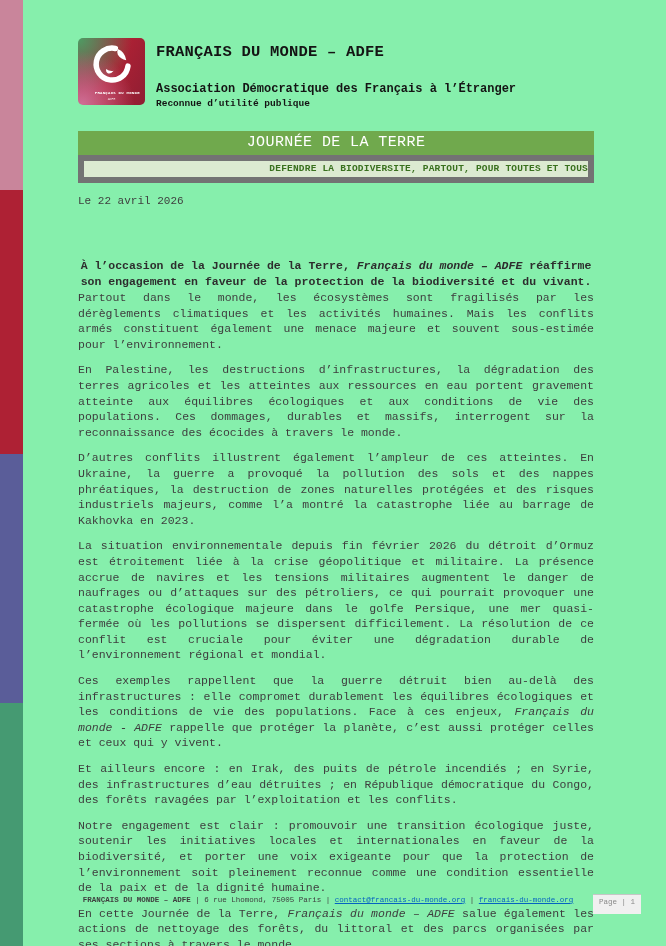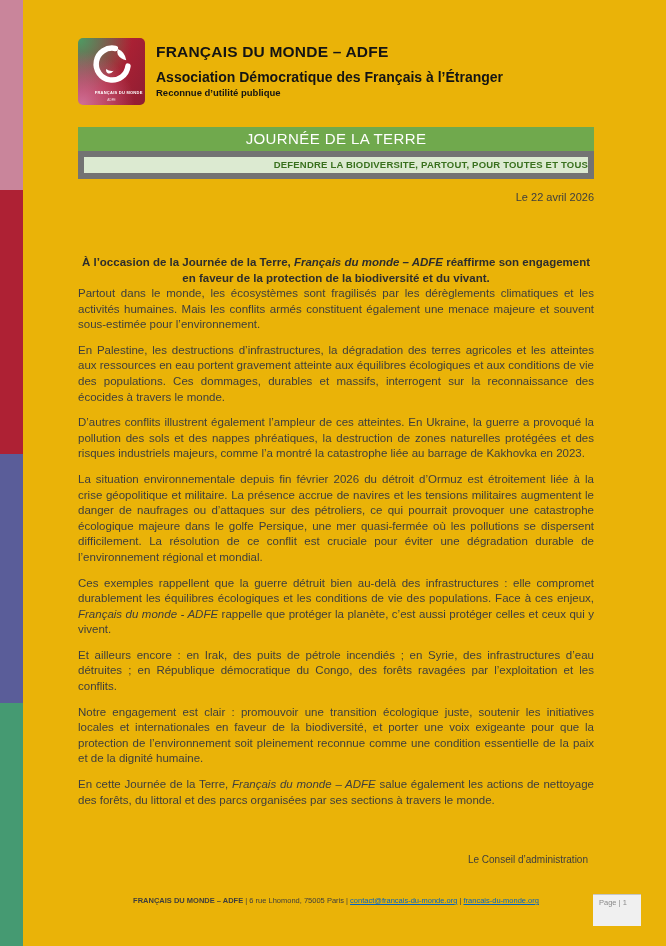--- a/index.html
+++ b/index.html
@@ -1,18 +1,18 @@
 <!DOCTYPE html>
 <html lang="fr" style="--stripe_pink: #c9859b; --stripe_red: #ae2134; --stripe_purple: #5a5d99; --stripe_green: #459a72; --banner_green: #70a94d; --banner_light: #dcead1; --banner_text_dark: #39701e; --link_blue: #0563c1; --text: #3e3e3e;"><head>
 <meta charset="utf-8">
 <style>
   html,body{margin:0;padding:0;background:#ffffff;}
   .page{
-    position:relative;width:666px;height:946px;background:#eab308;overflow:hidden;
-    font-family:Liberation Sans, sans-serif;color:var(--text,#3e3e3e);
+    position:relative;width:666px;height:946px;background:#86efac;overflow:hidden;
+    font-family:Liberation Mono, monospace;color:var(--text,#3e3e3e);
   }
   
   .stripe{position:absolute;left:0;top:0;width:23px;height:946px;display:flex;flex-direction:column;}
   .stripe-seg{width:100%;}
   .seg-pink{height:190px;background:var(--stripe_pink);}
   .seg-red{height:264px;background:var(--stripe_red);}
   .seg-purple{height:249px;background:var(--stripe_purple);}
   .seg-green{height:243px;background:var(--stripe_green);}
   
   .content{position:absolute;left:78px;top:0;width:516px;}
@@ -26,39 +26,39 @@
       linear-gradient(115deg,#8f3644 0%,#ae2134 50%,#8e1e33 100%);
   }
   .logo svg{position:absolute;top:5px;left:50%;transform:translateX(-50%);width:42px;height:42px;}
   .logo-caption{position:absolute;bottom:8px;left:0;width:100%;text-align:center;color:#fff;
     font-size:8px;font-weight:700;letter-spacing:.5px;white-space:nowrap;
     transform:scale(.5);transform-origin:50% 50%;}
   .logo-caption-sub{position:absolute;bottom:2px;left:0;width:100%;text-align:center;color:#ffffffcc;
     font-size:7px;transform:scale(.45);transform-origin:50% 50%;}
   .header-text{margin-left:11px;padding-top:5px;color:#141414;}
   .org-name{font-size:15.5px;font-weight:700;letter-spacing:.2px;}
-  .org-sub{font-size:14px;font-weight:700;margin-top:8px;}
+  .org-sub{font-size:12px;font-weight:700;margin-top:21px;}
   .org-status{font-size:9.5px;font-weight:700;margin-top:2px;}
   
   .banner-main{margin-top:22px;background:var(--banner_green);color:#fff;text-align:center;
     font-size:15px;height:24px;line-height:24px;letter-spacing:.4px;}
   .banner-sub{background:var(--banner_light);border:6px solid #737373;color:var(--banner_text_dark);
     text-align:right;font-size:9.5px;font-weight:700;height:16px;line-height:16px;letter-spacing:.2px;}
-  .date-line{text-align:right;margin-top:12px;font-size:11px;}
+  .date-line{margin-top:12px;font-size:11px;}
   
   .lead{margin:51px 0 0 0;text-align:center;font-weight:700;font-size:11.5px;line-height:16px;color:#2d2d2d;}
   .paragraphs{}
   .para{margin:0 0 10px 0;text-align:justify;font-size:11.5px;line-height:15.6px;}
   .it{font-style:italic;}
   .bd{font-weight:700;}
   .signature{margin-top:46px;text-align:right;padding-right:6px;font-size:10px;}
   
-  .footer{position:absolute;left:78px;top:896px;width:516px;text-align:center;font-size:7.5px;color:#3e3e3e;}
+  .footer{position:absolute;left:70px;top:896px;width:516px;text-align:center;font-size:7.5px;color:#3e3e3e;}
   .link{color:var(--link_blue);text-decoration:underline;cursor:pointer;}
-  .page-box{position:absolute;left:593px;top:894px;width:48px;height:32px;box-sizing:border-box;
+  .page-box{position:absolute;left:593px;top:894px;width:48px;height:20px;box-sizing:border-box;
     background:#f0f0f0;border-top:1px solid #c6c6c6;font-size:7.5px;color:#8a8a8a;
     line-height:15px;padding-left:6px;}
 </style>
 </head>
 <body>
 
 <div class="page">
 
   <div class="stripe">
     <div class="stripe-seg seg-pink"></div>

